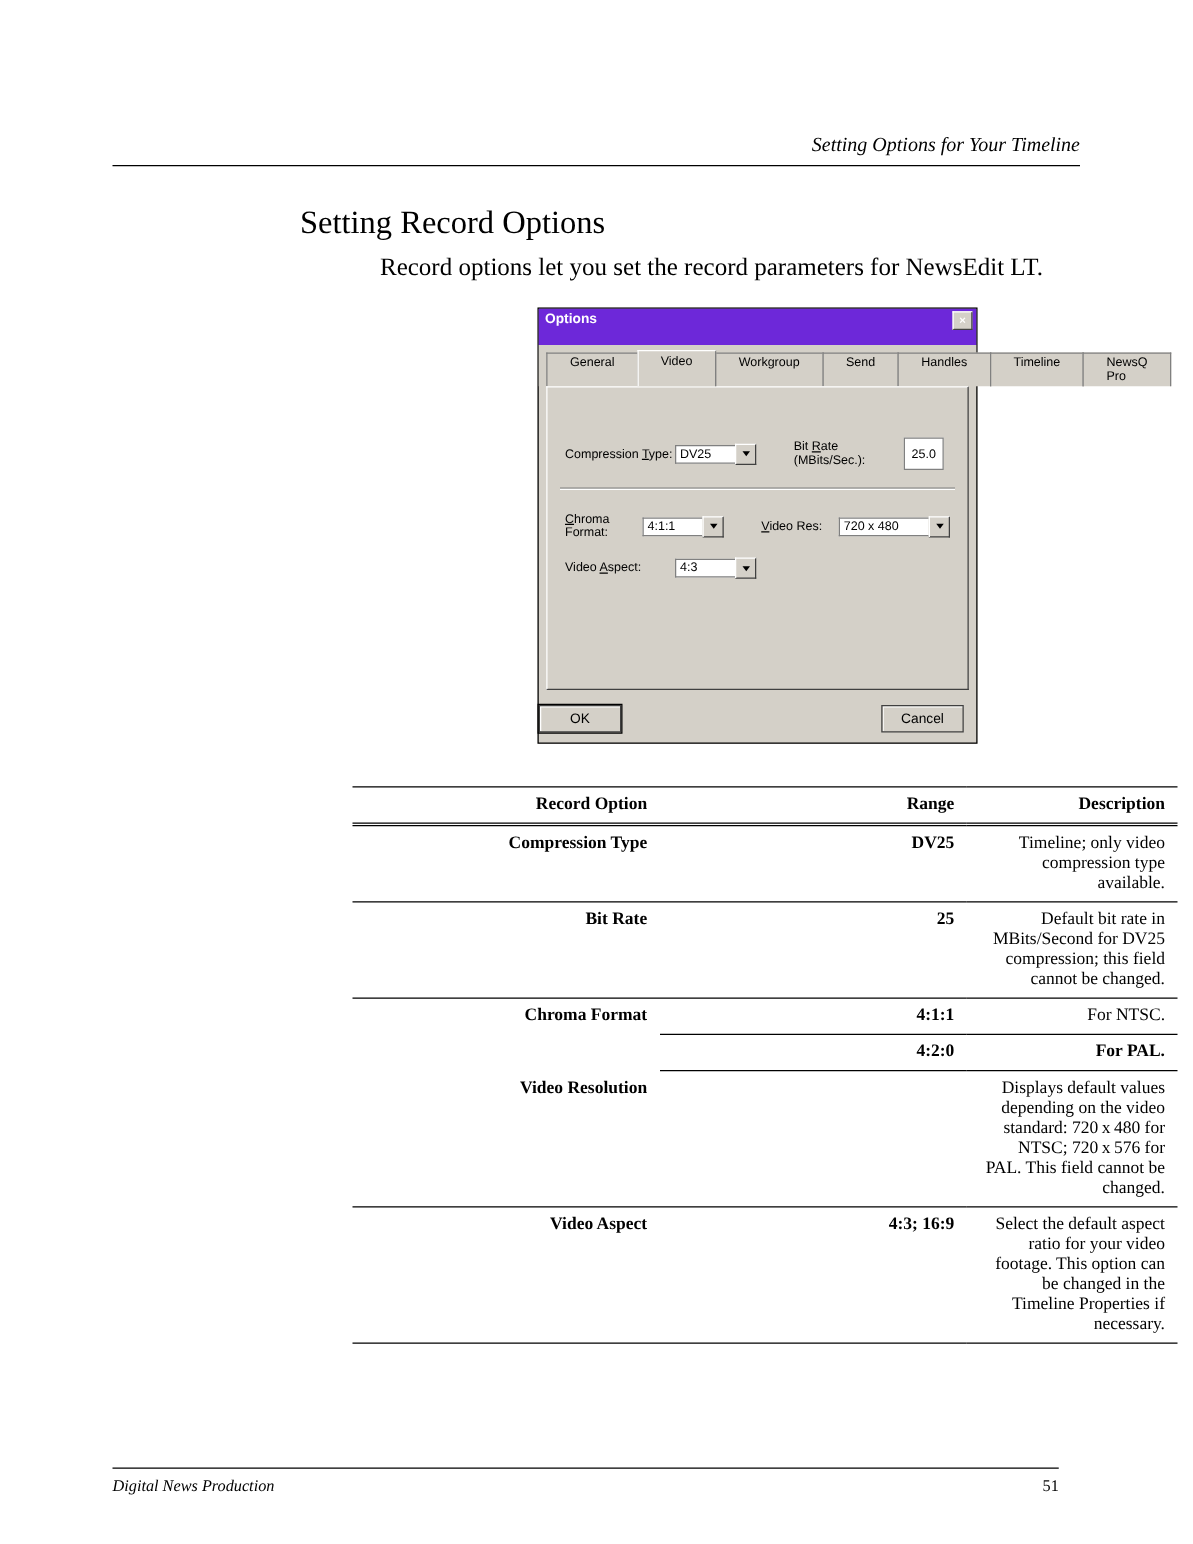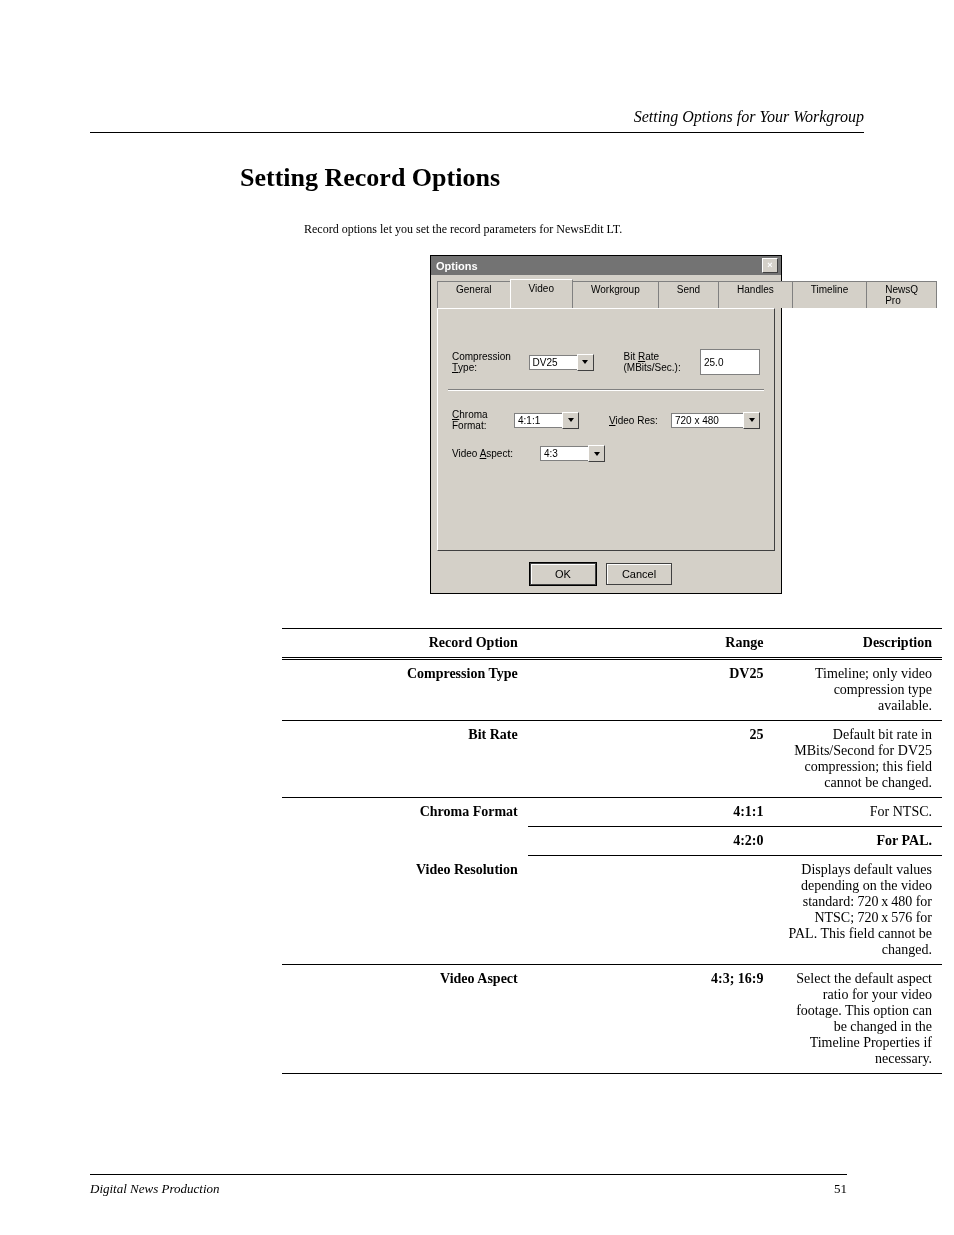--- a/index.html
+++ b/index.html
@@ -1,60 +1,60 @@
 <!DOCTYPE html>
 <html><head>
 <meta charset="utf-8">
 <style>
   html,body{margin:0;padding:0;background:#fff;font-family:"Times New Roman",Times,serif;color:#000}
   .page{width:954px;height:1235px;margin:0 auto;position:relative;padding:70px 90px 40px 90px;box-sizing:border-box}
   .running-head{text-align:right;font-style:italic;font-size:16px;margin-top:38px;margin-bottom:6px}
   .running-rule{border:0;border-top:1px solid #000;margin:0 0 30px 0}
-  h2.section-title{font-size:26px;font-weight:700;margin:14px 0 28px 150px}
-  p.body{font-size:12px;margin:8px 0 18px 214px;line-height:1.35}
+  h2.section-title{font-size:26px;font-weight:400;margin:14px 0 8px 150px}
+  p.body{font-size:20px;margin:8px 0 18px 214px;line-height:1.35}
   
   .win{width:350px;border:1px solid #000;margin:0 0 34px 340px;font-family:Tahoma,Arial,sans-serif;font-size:10px;color:#000;background:#d4d0c8}
-  .titlebar{background:#737373;color:#fff;display:flex;align-items:center;justify-content:space-between;padding:2px 3px 2px 5px;font-weight:bold;font-size:11px}
+  .titlebar{background:#6d28d9;color:#fff;display:flex;align-items:flex-start;justify-content:space-between;padding:2px 3px 12px 5px;font-weight:bold;font-size:11px}
   .close-box{width:14px;height:13px;background:#d4d0c8;border:1px solid #fff;border-right-color:#404040;border-bottom-color:#404040;display:flex;align-items:center;justify-content:center;font-size:9px;font-weight:bold;font-family:Arial;line-height:1}
   .tabstrip{display:flex;padding:6px 6px 0 6px;background:#d4d0c8;font-size:10px}
   .tab{border:1px solid #808080;border-bottom:none;background:#d4d0c8;padding:2px 18px;margin-right:-1px;position:relative;z-index:1}
   .tab.active{background:#d4d0c8;border-top-color:#fff;border-left-color:#fff;z-index:3;padding-top:3px;padding-bottom:3px;margin-top:-2px}
   .tabpanel{border:1px solid #fff;border-right-color:#404040;border-bottom-color:#404040;margin:0 6px 6px 6px;background:#d4d0c8;padding:40px 14px 28px 14px;position:relative;z-index:2}
   .row{display:flex;align-items:center;margin-bottom:14px}
   .row .lbl{width:88px}
   .sep{border-top:1px solid #808080;border-bottom:1px solid #fff;margin:10px -4px 18px -4px;height:0}
   .combo{display:flex;align-items:center}
   .combo input{width:48px;height:15px;border:1px solid #808080;border-right:none;background:#fff;font-size:10px;padding:0 3px;box-sizing:border-box}
   .combo .btn{width:15px;height:15px;border:1px solid #fff;border-right-color:#404040;border-bottom-color:#404040;background:#d4d0c8;display:flex;align-items:center;justify-content:center}
   .combo.wide input{width:72px}
   .tri{width:0;height:0;border-left:3px solid transparent;border-right:3px solid transparent;border-top:4px solid #000}
-  .textnum{width:60px;height:15px;border:1px solid #808080;background:#fff;font-size:10px;text-align:left;padding:12px 3px;box-sizing:border-box}
+  .textnum{width:32px;height:15px;border:1px solid #808080;background:#fff;font-size:10px;text-align:center;padding:12px 3px;box-sizing:border-box}
   .col2{margin-left:30px}
-  .btnbar{display:flex;justify-content:center;gap:10px;padding:6px 10px 8px 0}
+  .btnbar{display:flex;justify-content:space-between;gap:10px;padding:6px 10px 8px 0}
   .pushbtn{min-width:64px;height:20px;border:1px solid #404040;background:#d4d0c8;font-size:11px;display:flex;align-items:center;justify-content:center;box-shadow:inset 1px 1px 0 #fff}
   .pushbtn.default{outline:1px solid #000}
   .u{text-decoration:underline}
   
   table.opts{border-collapse:collapse;width:660px;margin-left:192px;font-size:14px}
   table.opts th,table.opts td{padding:6px 10px;vertical-align:top;text-align:right}
   table.opts thead th{border-top:1px solid #000;border-bottom:1px solid #000;font-weight:bold}
   table.opts .thick{border-top:3px double #000}
   table.opts tbody tr td{border-bottom:1px solid #000}
   table.opts tbody tr td:first-child{font-weight:bold;width:126px}
   table.opts tbody tr td:nth-child(2){font-weight:bold;width:74px}
   table.opts .sub td:first-child{border-bottom:none}
   
   .footer{position:absolute;left:90px;right:107px;bottom:38px;border-top:1px solid #000;display:flex;justify-content:space-between;font-size:13px;padding-top:6px}
   .footer .manual{font-style:italic}
 </style>
 </head>
 <body>
 <div class="page">
 
-  <div class="running-head">Setting Options for Your Workgroup</div>
+  <div class="running-head">Setting Options for Your Timeline</div>
   <hr class="running-rule">
 
   <h2 class="section-title">Setting Record Options</h2>
   <p class="body">Record options let you set the record parameters for NewsEdit LT.</p>
 
   <div class="win">
     <div class="titlebar">
       <span>Options</span>
       <span class="close-box">×</span>
     </div>

